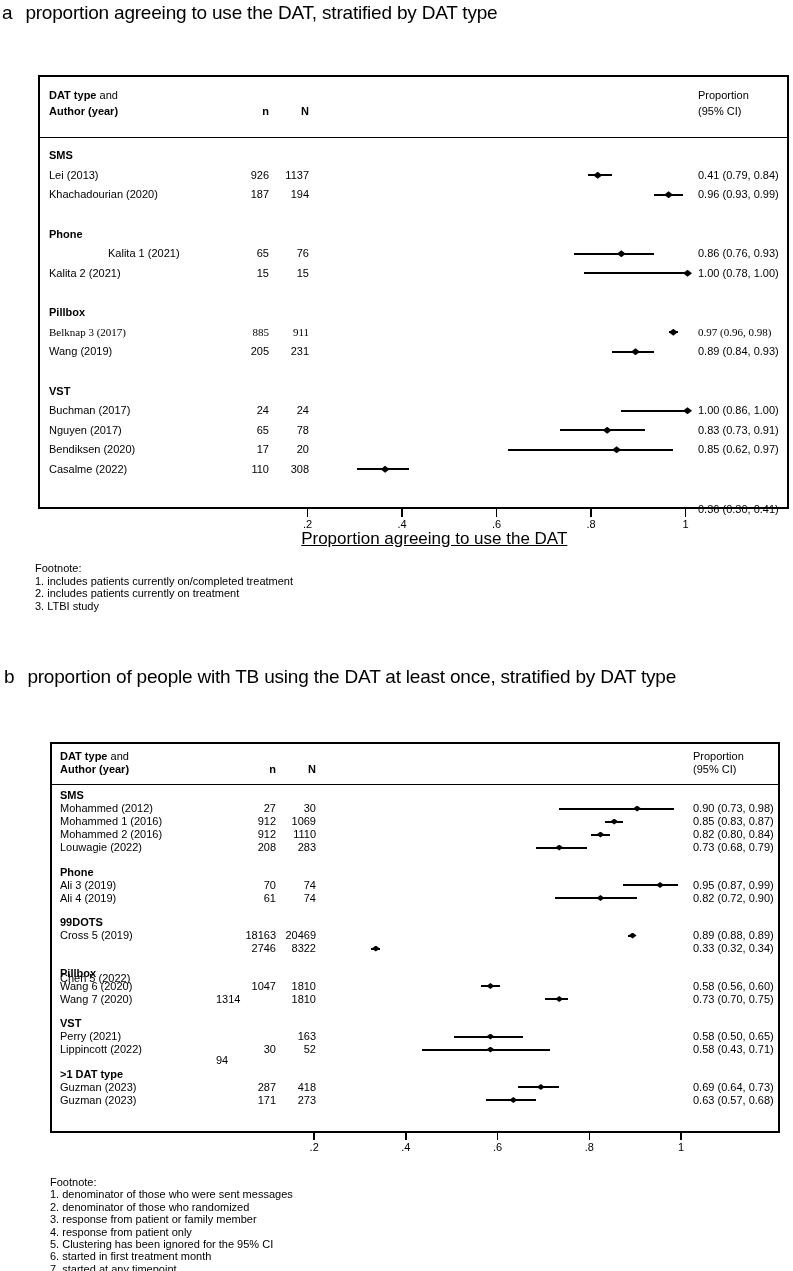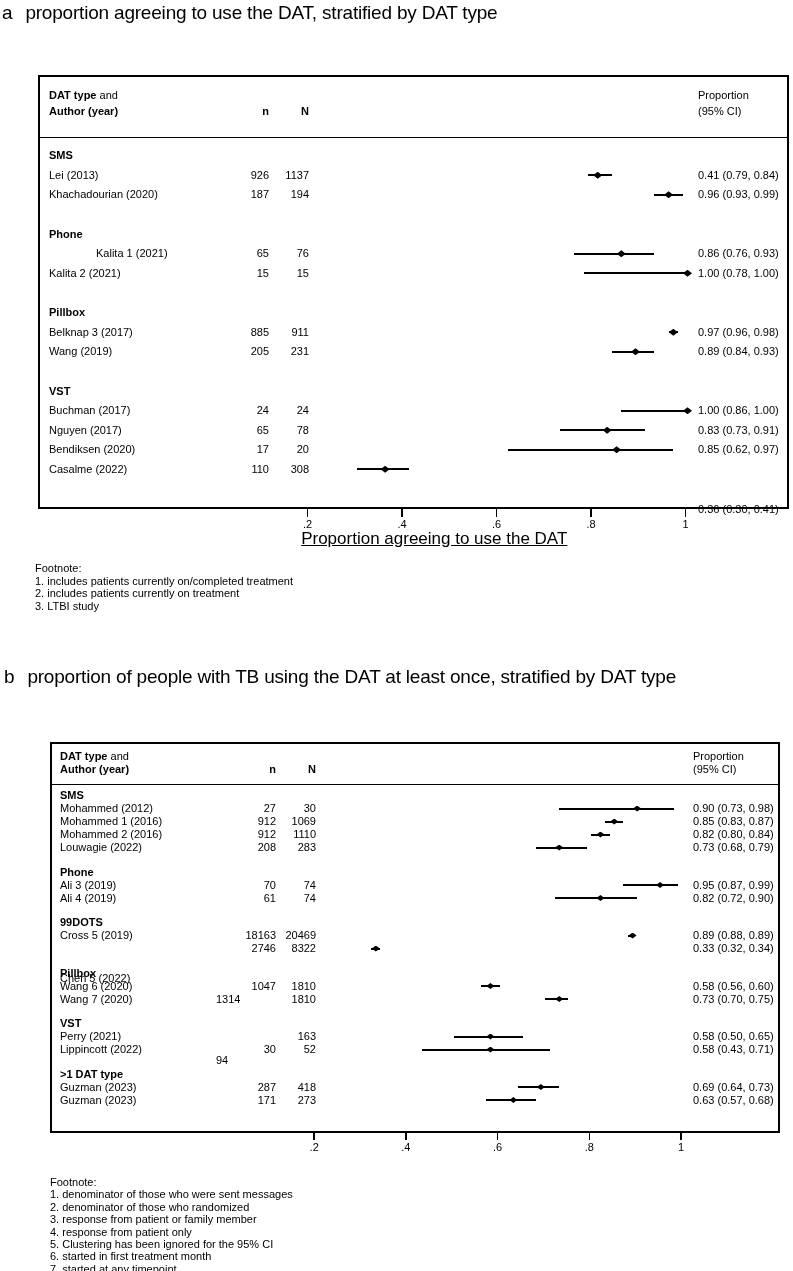--- a/index.html
+++ b/index.html
@@ -53,39 +53,39 @@
             <span style="position: absolute; left: 169px; width: 60px; text-align: right;">187</span>
             <span style="position: absolute; left: 209px; width: 60px; text-align: right;">194</span>
             <span style="position: absolute; left: 614.425px; width: 28.35px; top: 8.75px; height: 2px; background: rgb(0, 0, 0);"></span>
             <span class="dia" style="position: absolute; left: 624.1px; top: 6.25px; width: 9px; height: 7px;"></span>
             <span style="position: absolute; left: 658px; white-space: nowrap;">0.96 (0.93, 0.99)</span>
           </div>
           <div style="position: relative; height: 19.5px; line-height: 19.5px; margin-top: 20px;">
             <span style="position: absolute; left: 9px; font-weight: bold; white-space: nowrap;">Phone</span>
           </div>
           <div style="position: relative; height: 19.5px; line-height: 19.5px;">
-            <span style="position: absolute; left: 8px; white-space: nowrap; padding-left: 48px;">Kalita 1 (2021)</span>
+            <span style="position: absolute; left: 20px; white-space: nowrap; padding-left: 48px;">Kalita 1 (2021)</span>
             <span style="position: absolute; left: 169px; width: 60px; text-align: right;">65</span>
             <span style="position: absolute; left: 209px; width: 60px; text-align: right;">76</span>
             <span style="position: absolute; left: 534.1px; width: 80.325px; top: 8.75px; height: 2px; background: rgb(0, 0, 0);"></span>
             <span class="dia" style="position: absolute; left: 576.85px; top: 6.25px; width: 9px; height: 7px;"></span>
             <span style="position: absolute; left: 658px; white-space: nowrap;">0.86 (0.76, 0.93)</span>
           </div>
           <div style="position: relative; height: 19.5px; line-height: 19.5px;">
             <span style="position: absolute; left: 9px; white-space: nowrap;">Kalita 2 (2021)</span>
             <span style="position: absolute; left: 169px; width: 60px; text-align: right;">15</span>
             <span style="position: absolute; left: 209px; width: 60px; text-align: right;">15</span>
             <span style="position: absolute; left: 543.55px; width: 103.95px; top: 8.75px; height: 2px; background: rgb(0, 0, 0);"></span>
             <span class="dia" style="position: absolute; left: 643px; top: 6.25px; width: 9px; height: 7px;"></span>
             <span style="position: absolute; left: 658px; white-space: nowrap;">1.00 (0.78, 1.00)</span>
           </div>
           <div style="position: relative; height: 19.5px; line-height: 19.5px; margin-top: 20px;">
             <span style="position: absolute; left: 9px; font-weight: bold; white-space: nowrap;">Pillbox</span>
           </div>
-          <div style="position: relative; height: 19.5px; line-height: 19.5px;">
+          <div style="position: relative; height: 19.5px; line-height: 19.5px; font-family: Liberation Serif, serif;">
             <span style="position: absolute; left: 9px; white-space: nowrap;">Belknap 3 (2017)</span>
             <span style="position: absolute; left: 169px; width: 60px; text-align: right;">885</span>
             <span style="position: absolute; left: 209px; width: 60px; text-align: right;">911</span>
             <span style="position: absolute; left: 628.6px; width: 9.45px; top: 8.75px; height: 2px; background: rgb(0, 0, 0);"></span>
             <span class="dia" style="position: absolute; left: 628.825px; top: 6.25px; width: 9px; height: 7px;"></span>
             <span style="position: absolute; left: 658px; white-space: nowrap;">0.97 (0.96, 0.98)</span>
           </div>
           <div style="position: relative; height: 19.5px; line-height: 19.5px;">
             <span style="position: absolute; left: 9px; white-space: nowrap;">Wang (2019)</span>
             <span style="position: absolute; left: 169px; width: 60px; text-align: right;">205</span>

